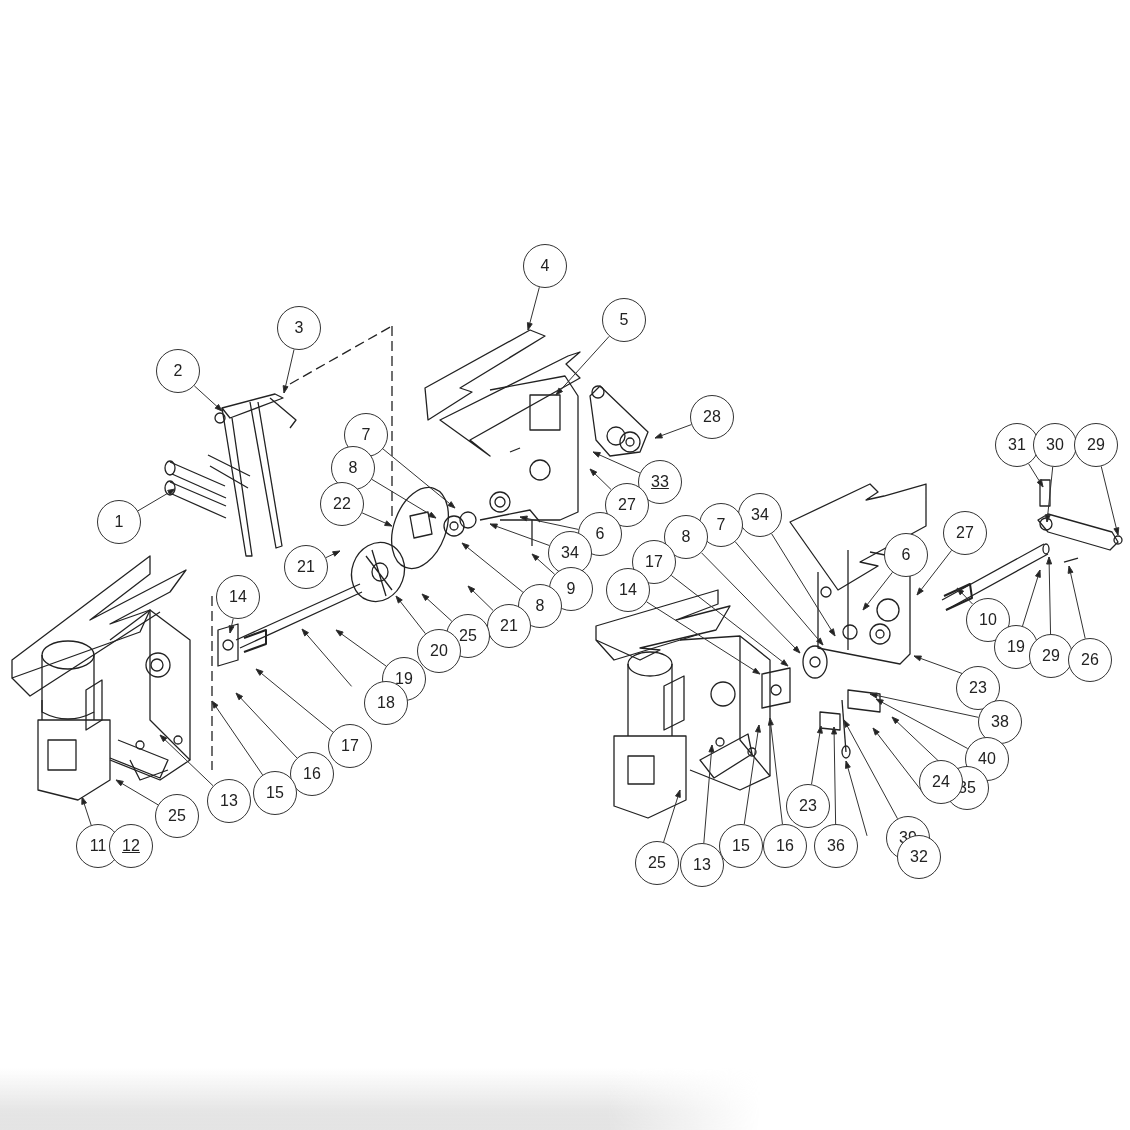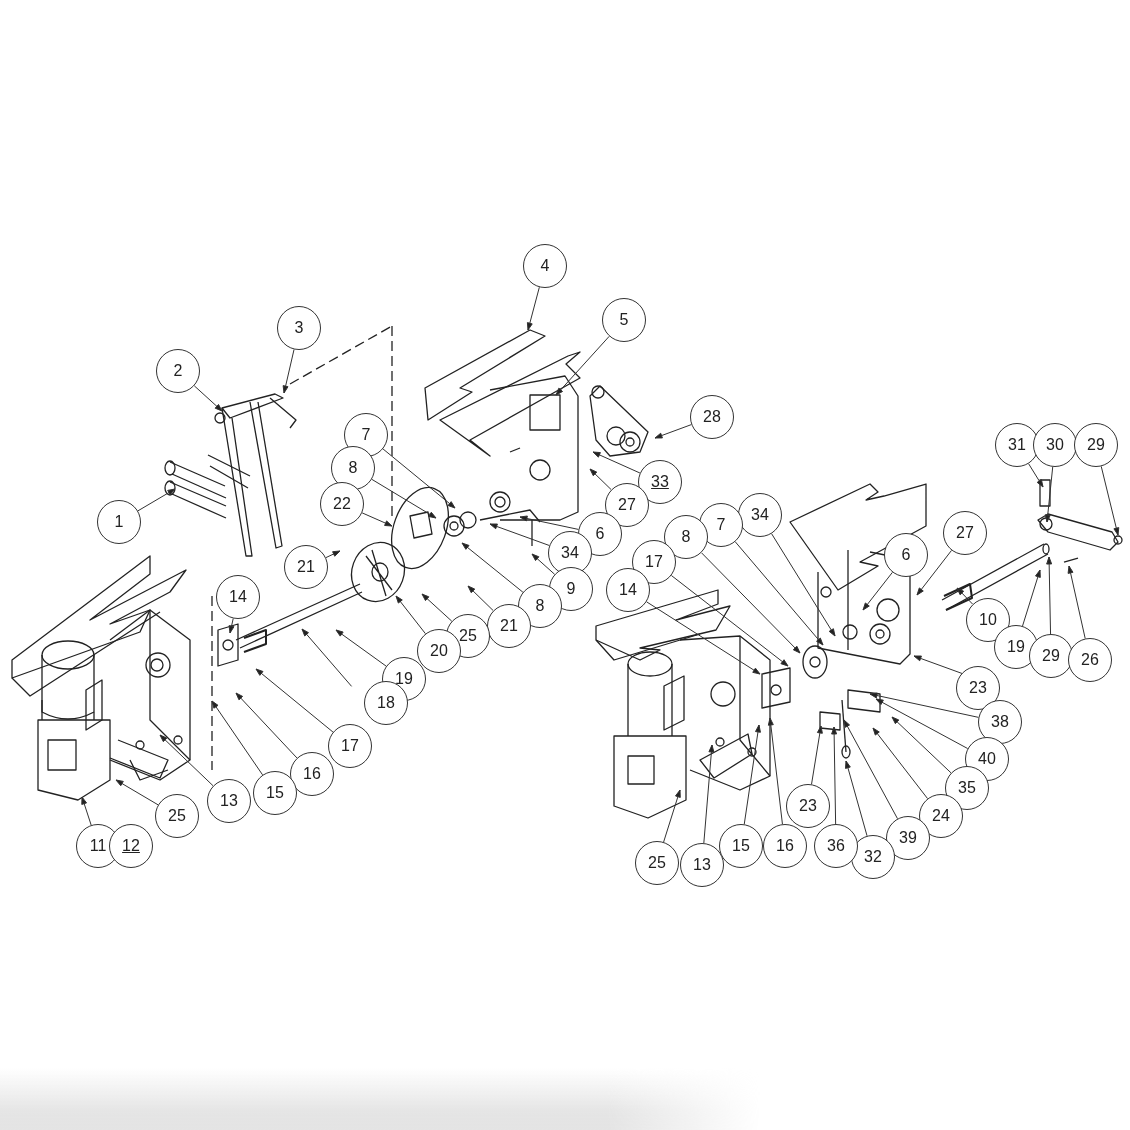--- a/index.html
+++ b/index.html
@@ -302,23 +302,23 @@
     <div class="callout" style="left: 632px; top: 540px;">17</div>
     <div class="callout" style="left: 606px; top: 568px;">14</div>
     <div class="callout" style="left: 966px; top: 598px;">10</div>
     <div class="callout" style="left: 994px; top: 625px;">19</div>
     <div class="callout" style="left: 1029px; top: 634px;">29</div>
     <div class="callout" style="left: 1068px; top: 638px;">26</div>
     <div class="callout" style="left: 956px; top: 666px;">23</div>
     <div class="callout" style="left: 978px; top: 700px;">38</div>
     <div class="callout" style="left: 965px; top: 737px;">40</div>
     <div class="callout" style="left: 945px; top: 766px;">35</div>
-    <div class="callout" style="left: 919px; top: 794px;">24</div>
+    <div class="callout" style="left: 919px; top: 760px;">24</div>
     <div class="callout" style="left: 886px; top: 816px;">39</div>
-    <div class="callout" style="left: 851px; top: 835px;">32</div>
+    <div class="callout" style="left: 897px; top: 835px;">32</div>
     <div class="callout" style="left: 814px; top: 824px;">36</div>
     <div class="callout" style="left: 786px; top: 784px;">23</div>
     <div class="callout" style="left: 763px; top: 824px;">16</div>
     <div class="callout" style="left: 719px; top: 824px;">15</div>
     <div class="callout" style="left: 680px; top: 843px;">13</div>
     <div class="callout" style="left: 635px; top: 841px;">25</div>
   </div>
 <div class="bottom-fade"></div>
 
 </body></html>

